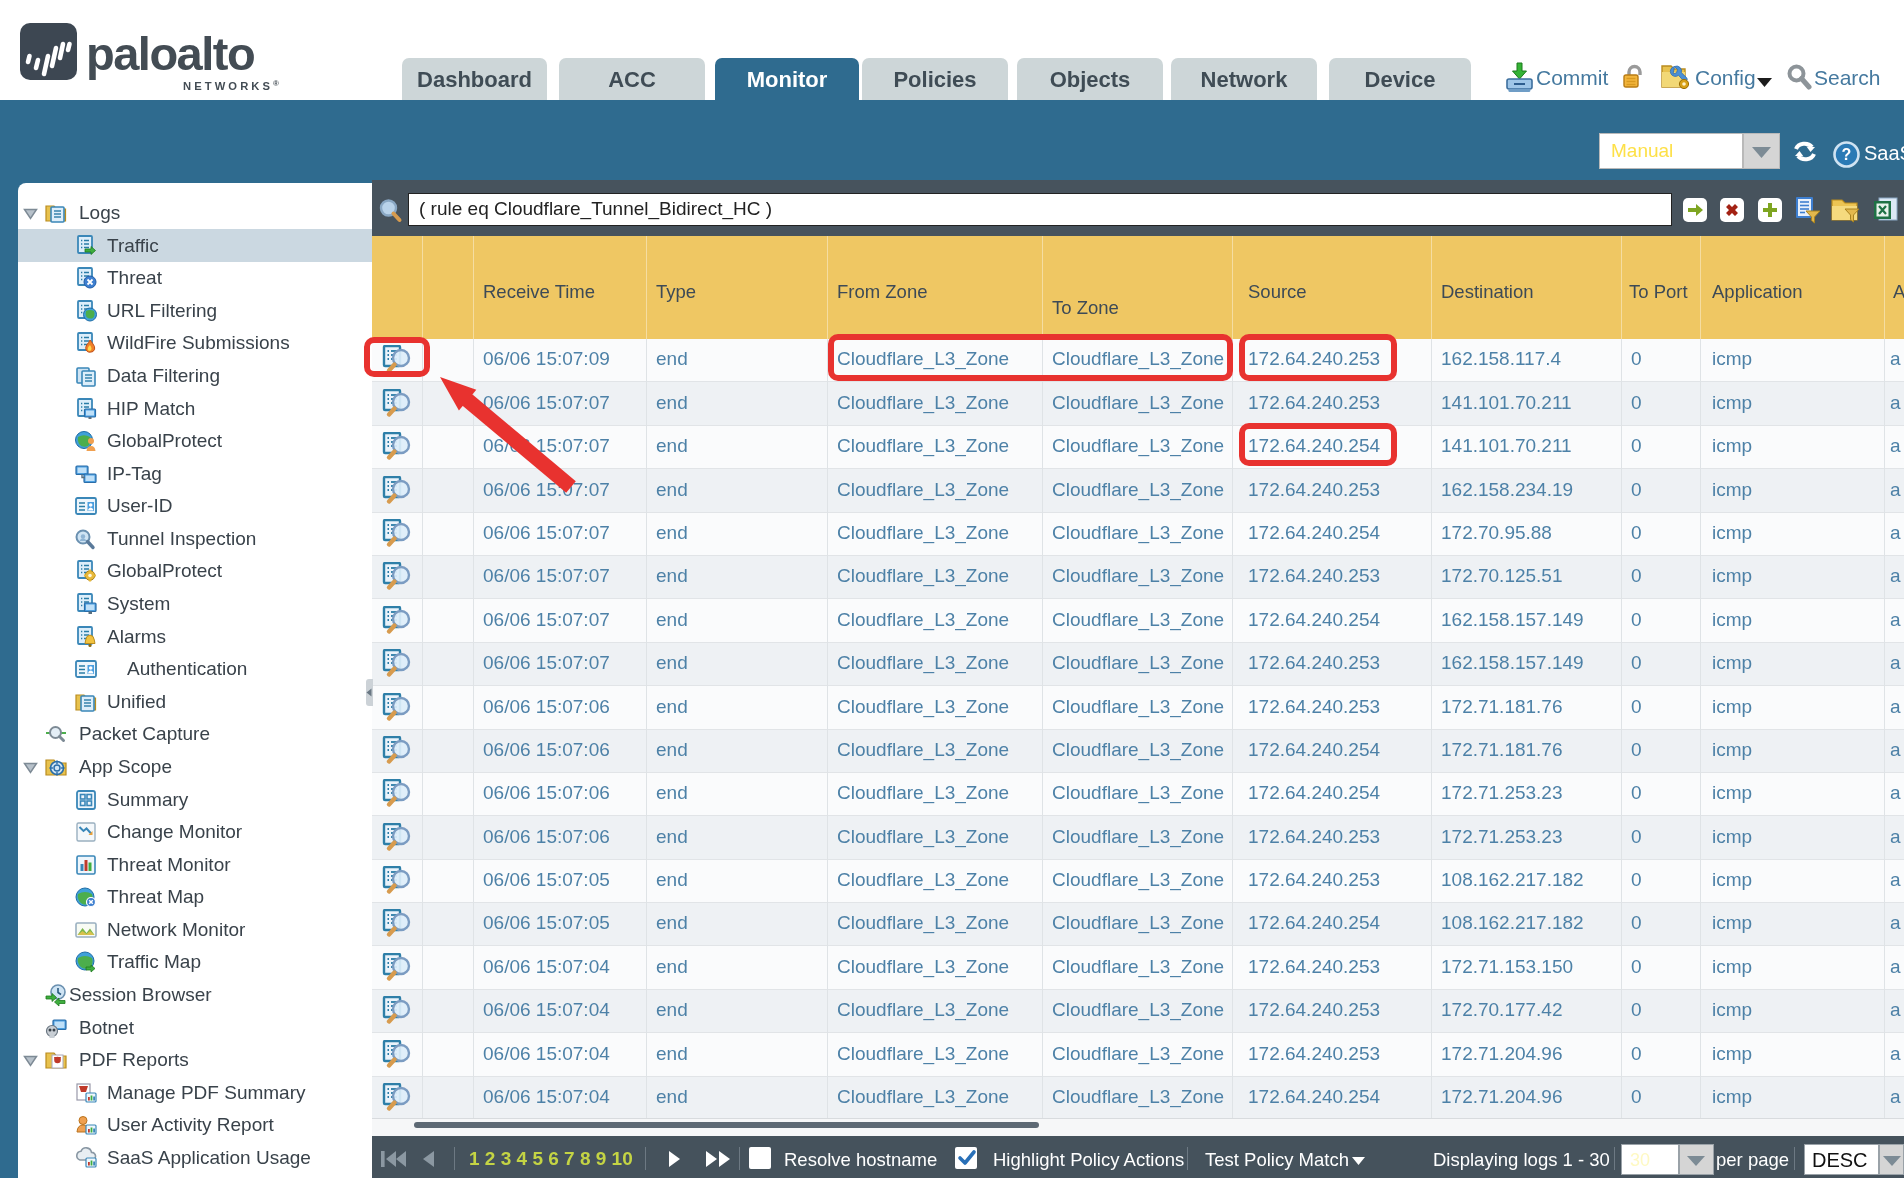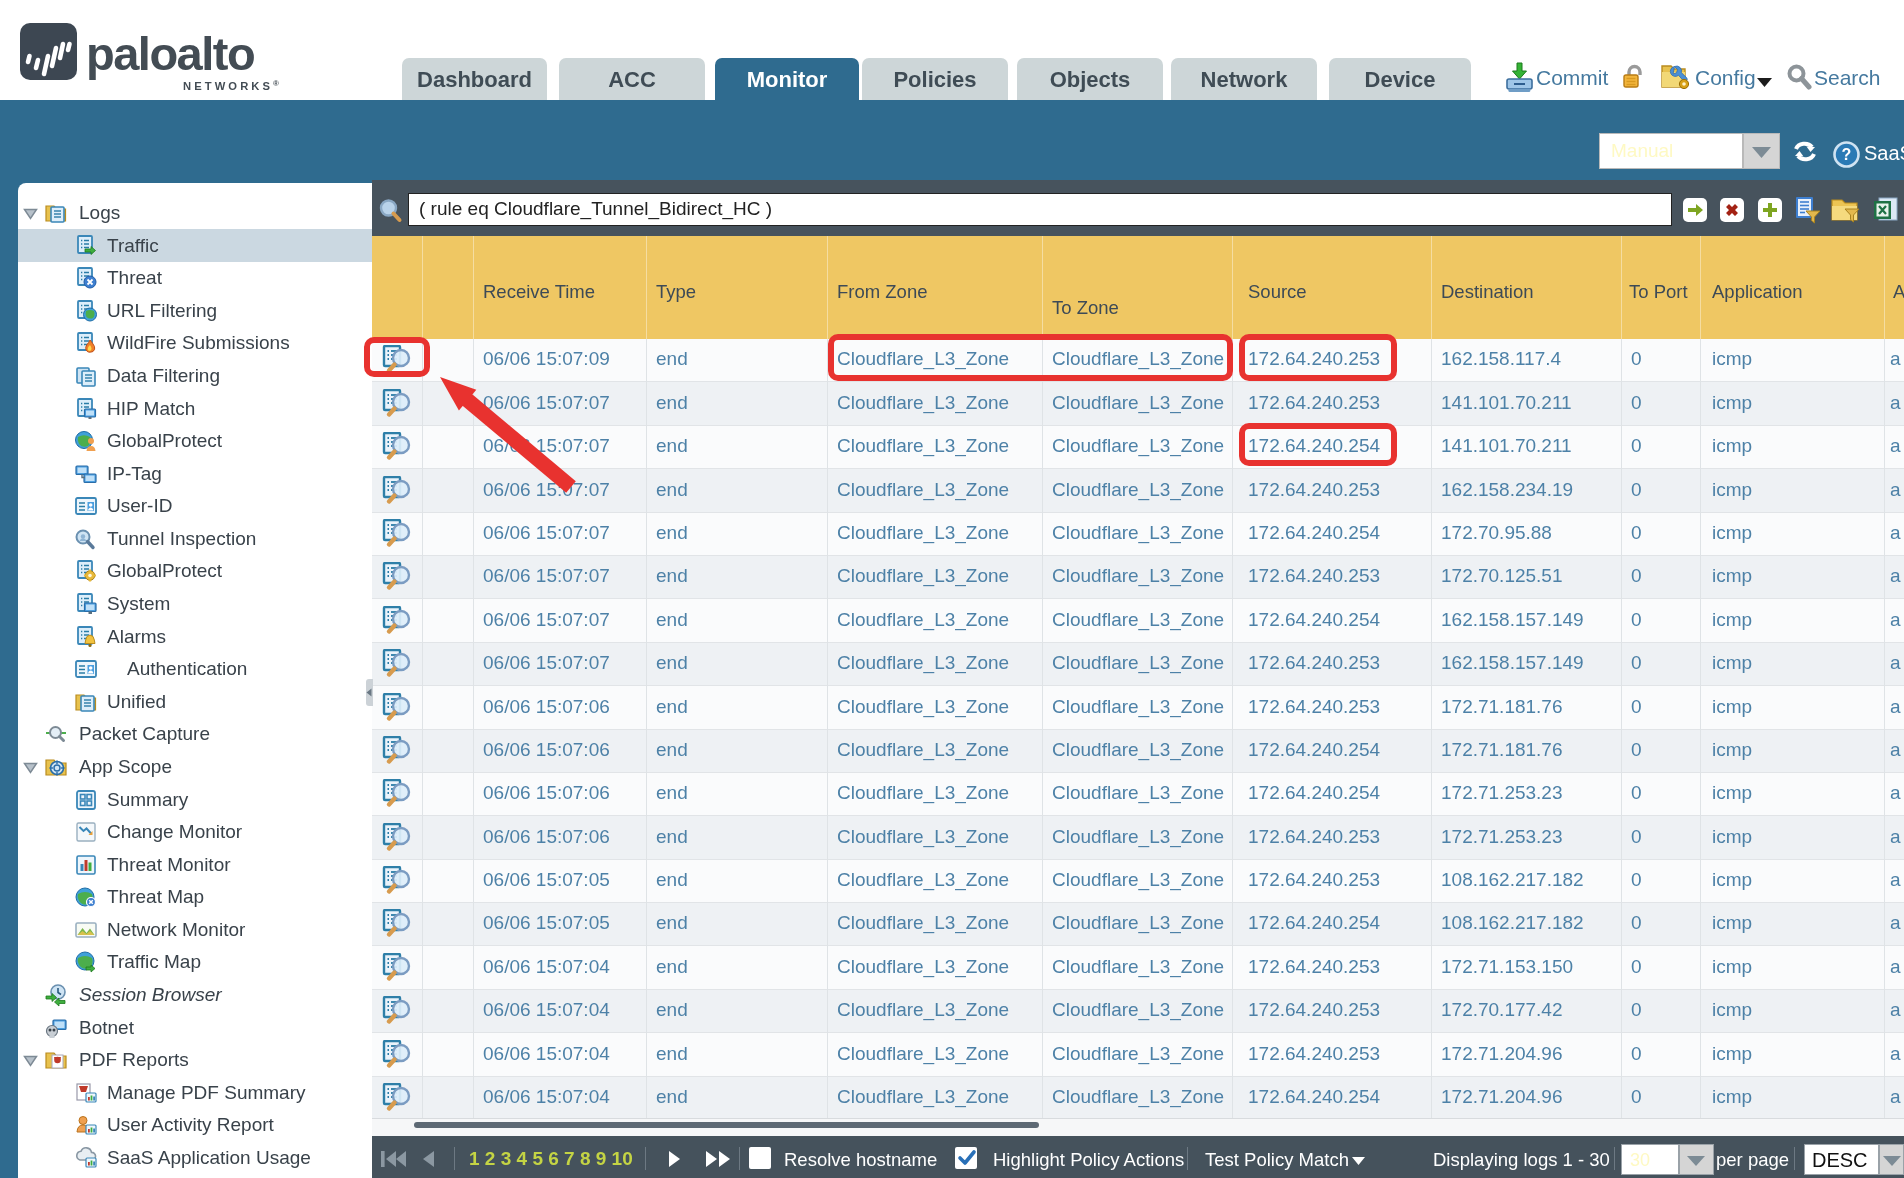--- a/index.html
+++ b/index.html
@@ -66,21 +66,21 @@
 <svg class="abs" style="left:1756px;top:77px;" width="17" height="11" viewBox="0 0 17 11">
       <path d="M1 1 h15 l-7.5 9 z" fill="#1c1c1c"></path>
     </svg>
 <svg class="abs" style="left:1786px;top:63px;" width="26" height="27" viewBox="0 0 26 27">
 <circle cx="10.5" cy="10.5" r="7" fill="none" stroke="#8d9499" stroke-width="4"></circle>
 <line x1="15.5" y1="15.5" x2="23" y2="24" stroke="#8d9499" stroke-width="5" stroke-linecap="round"></line>
 </svg>
 <div class="toplink" style="left:1814px;">Search</div>
 <div class="abs" style="left:0;top:100px;width:1904px;height:80px;background:#2f6b8f;"></div>
 <div class="abs" style="left:1599px;top:133px;width:144px;height:36px;background:#fff;border:1px solid #b9b9b9;box-sizing:border-box;"></div>
-<div class="abs" style="left:1611px;top:140px;font-size:19px;color:#fef9c3;">Manual</div>
+<div class="abs" style="left:1611px;top:140px;font-size:19px;color:#fde047;">Manual</div>
 <div class="abs" style="left:1743px;top:133px;width:37px;height:36px;background:#d5d5d5;border:1px solid #b9b9b9;box-sizing:border-box;"></div>
 <svg class="abs" style="left:1751px;top:146px;" width="21" height="13" viewBox="0 0 21 13">
       <path d="M1 1 h19 l-9.5 11 z" fill="#7c8b95"></path>
     </svg>
 <svg class="abs" style="left:1792px;top:140px;" width="26" height="23" viewBox="0 0 26 23">
 <path d="M4 9 a9 7.5 0 0 1 16 -2" fill="none" stroke="#fff" stroke-width="4"></path>
 <path d="M23 7 l-4.5 5 -4 -5.5 z" fill="#fff"></path>
 <path d="M22 14 a9 7.5 0 0 1 -16 2" fill="none" stroke="#fff" stroke-width="4"></path>
 <path d="M3 16 l4.5 -5 4 5.5 z" fill="#fff"></path>
 </svg>
@@ -887,21 +887,21 @@
       <path d="M4 8 q7 -4 14 0 q2 6 -2.5 10 q-7 2 -10 -2.5 q-2.5 -4 -1.5 -7.5" fill="#4cae4c"></path>
       <path d="M12 17 h5 v-2 l4 3.5 -4 3.5 v-2 h-5 z" fill="#3fae3f" stroke="#1d7a1d" stroke-width="0.8"></path>
     </svg>
 <div class="treetxt" style="left:107px;top:951px;">Traffic Map</div>
 <svg class="abs" style="left:44px;top:983px;" width="24" height="24" viewBox="0 0 24 24">
       <circle cx="14" cy="9" r="7" fill="#cfe4f4" stroke="#6a90b0" stroke-width="1.6"></circle>
       <path d="M14 5 v4.5 l3 2" fill="none" stroke="#2a5a80" stroke-width="1.6"></path>
       <path d="M2 13 h6 v-2.5 l4.5 4 -4.5 4 v-2.5 h-6 z" fill="#3fae3f" stroke="#1d7a1d" stroke-width="0.8"></path>
       <path d="M21 17.5 h-6 v-2.5 l-4.5 4 4.5 4 v-2.5 h6 z" fill="#3fae3f" stroke="#1d7a1d" stroke-width="0.8"></path>
     </svg>
-<div class="treetxt" style="left:79px;top:984px;font-style:italic;">Session Browser</div>
+<div class="treetxt" style="left:69px;top:984px;">Session Browser</div>
 <svg class="abs" style="left:44px;top:1016px;" width="24" height="24" viewBox="0 0 24 24">
       <rect x="9" y="4" width="13" height="9.5" rx="1" fill="#4b9fe0" stroke="#2a6da8" stroke-width="1.2"></rect>
       <rect x="10.5" y="5.5" width="10" height="6.5" fill="#bfe0f8"></rect>
       <circle cx="8" cy="15" r="5.5" fill="#c8ced4" stroke="#6a7681" stroke-width="1.2"></circle>
       <circle cx="6" cy="14" r="1.5" fill="#3a434b"></circle>
       <circle cx="10" cy="14" r="1.5" fill="#3a434b"></circle>
       <rect x="5.5" y="19" width="5" height="3" fill="#c8ced4"></rect>
     </svg>
 <div class="treetxt" style="left:79px;top:1017px;">Botnet</div>
 <svg class="abs" style="left:23px;top:1055px;" width="15" height="12" viewBox="0 0 15 12">

